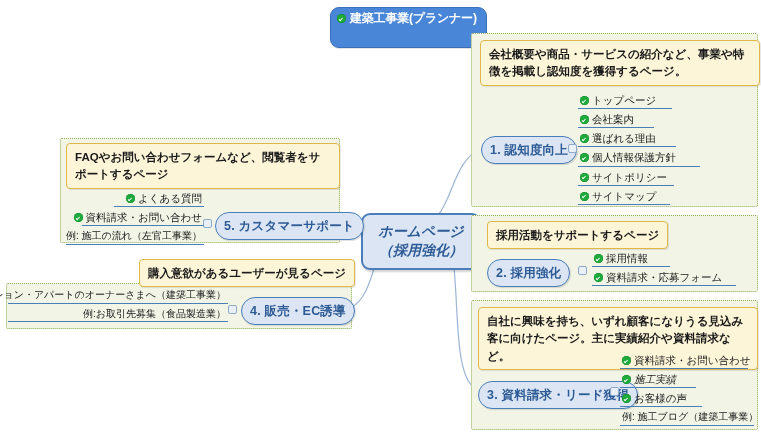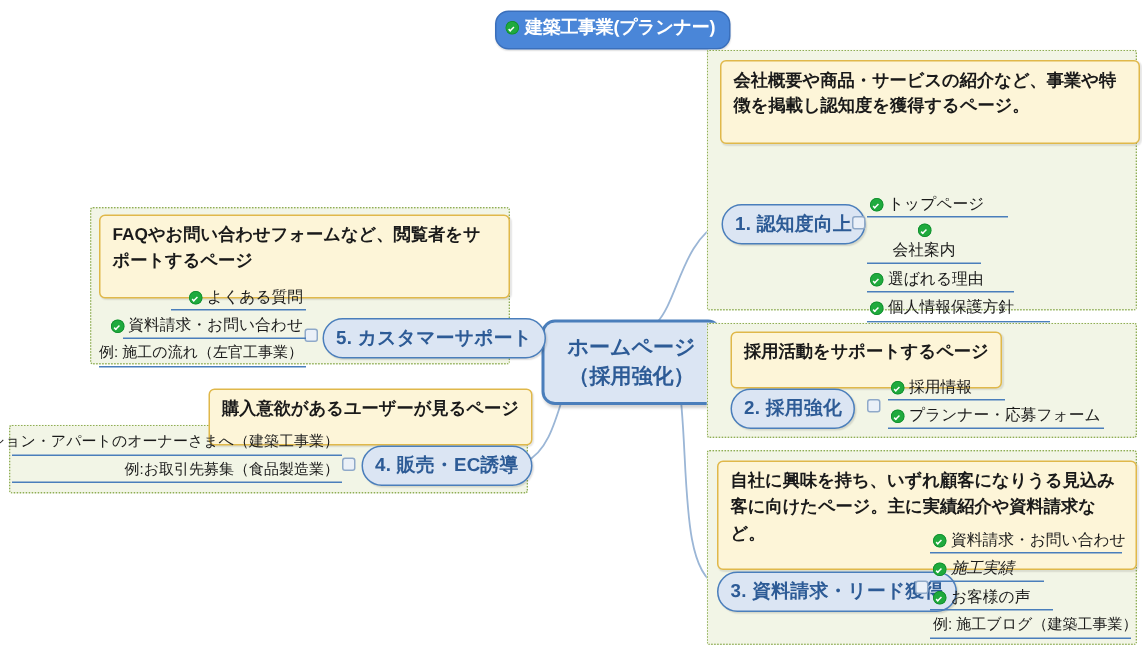--- a/index.html
+++ b/index.html
@@ -11,51 +11,52 @@
     position:relative;
   }
   #canvas{position:absolute;inset:0;width:761px;height:437px;}
   svg.links{position:absolute;left:0;top:0;width:761px;height:437px;pointer-events:none;}
 
   
   .root-badge{
     position:absolute;left:330px;top:7px;
     display:flex;align-items:center;gap:4px;
     background:#4a86d8;border:1px solid #3a6fbb;border-radius:9px;
-    padding:2px 9px 5px 6px;
+    padding:2px 9px 20px 6px;
     box-shadow:0 1px 1px rgba(0,0,0,.12);
   }
   .root-badge .lbl{color:#ffffff;font-size:12px;font-weight:bold;white-space:nowrap;letter-spacing:-.2px;}
 
   
   .center-node{
     position:absolute;left:361px;top:213px;width:108px;
     background:#dbe5f3;border:2px solid #4a7ebb;border-radius:9px;
     padding:7px 4px 8px;text-align:center;
     box-shadow:1px 2px 2px rgba(0,0,0,.18);
+    font-style:italic;
   }
   .center-node .l1,.center-node .l2{
     color:#2d5b96;font-size:14px;font-weight:bold;line-height:1.35;white-space:nowrap;
   }
 
   
   .group{position:absolute;border:1px dotted #8fae55;background:#f2f5e6;border-radius:2px;}
 
   
   .branch{
     position:absolute;background:#dbe5f3;border:1px solid #4a7ebb;border-radius:14px;
     padding:3px 8px 4px;white-space:nowrap;
     box-shadow:1px 1px 1px rgba(0,0,0,.13);
   }
   .branch span{color:#2d5b96;font-size:12.5px;font-weight:bold;letter-spacing:.2px;}
 
   
   .note{
     position:absolute;background:#fdf5d8;border:1px solid #e0b84a;border-radius:4px;
-    padding:5px 8px 14px;
+    padding:5px 8px 4px;
     box-shadow:1px 1px 1px rgba(0,0,0,.10);
   }
   .note span{display:block;color:#1a1a1a;font-size:11.5px;font-weight:bold;line-height:1.5;}
 
   
   .leaves{position:absolute;}
   .leaf{
     display:flex;align-items:center;gap:3px;
     border-bottom:1.5px solid #4a7ebb;
     padding:1px 2px 1px;
@@ -134,25 +135,25 @@
   <div class="note" style="left:480px;top:40px;width:262px;">
     <span>会社概要や商品・サービスの紹介など、事業や特徴を掲載し認知度を獲得するページ。</span>
   </div>
 
   <div class="branch" style="left:481px;top:136px;">
     <span>1. 認知度向上</span>
   </div>
   <div class="connector-dot" style="left:568px;top:144px;"></div>
 
   <div class="leaves" style="left:578px;top:93px;width:176px;">
-    <div class="leaf right" style="width:90px;margin-top:36px;">
+    <div class="leaf right" style="width:90px;">
       <span class="chk"></span>
       <span class="txt">トップページ</span>
     </div>
-    <div class="leaf right" style="width:72px;flex-direction:column;">
+    <div class="leaf right" style="width:72px;">
       <span class="chk"></span>
       <span class="txt">会社案内</span>
     </div>
     <div class="leaf right" style="width:94px;">
       <span class="chk"></span>
       <span class="txt">選ばれる理由</span>
     </div>
     <div class="leaf right" style="width:118px;">
       <span class="chk"></span>
       <span class="txt">個人情報保護方針</span>
@@ -178,21 +179,21 @@
   </div>
   <div class="connector-dot" style="left:578px;top:266px;"></div>
 
   <div class="leaves" style="left:592px;top:251px;width:160px;">
     <div class="leaf right" style="width:74px;">
       <span class="chk"></span>
       <span class="txt">採用情報</span>
     </div>
     <div class="leaf right" style="width:140px;">
       <span class="chk"></span>
-      <span class="txt">プランナー・応募フォーム</span>
+      <span class="txt">資料請求・応募フォーム</span>
     </div>
   </div>
 
   <div class="group" style="left:471px;top:300px;width:285px;height:128px;"></div>
 
   <div class="note" style="left:478px;top:307px;width:262px;">
     <span>自社に興味を持ち、いずれ顧客になりうる見込み客に向けたページ。主に実績紹介や資料請求など。</span>
   </div>
 
   <div class="branch" style="left:478px;top:381px;">

